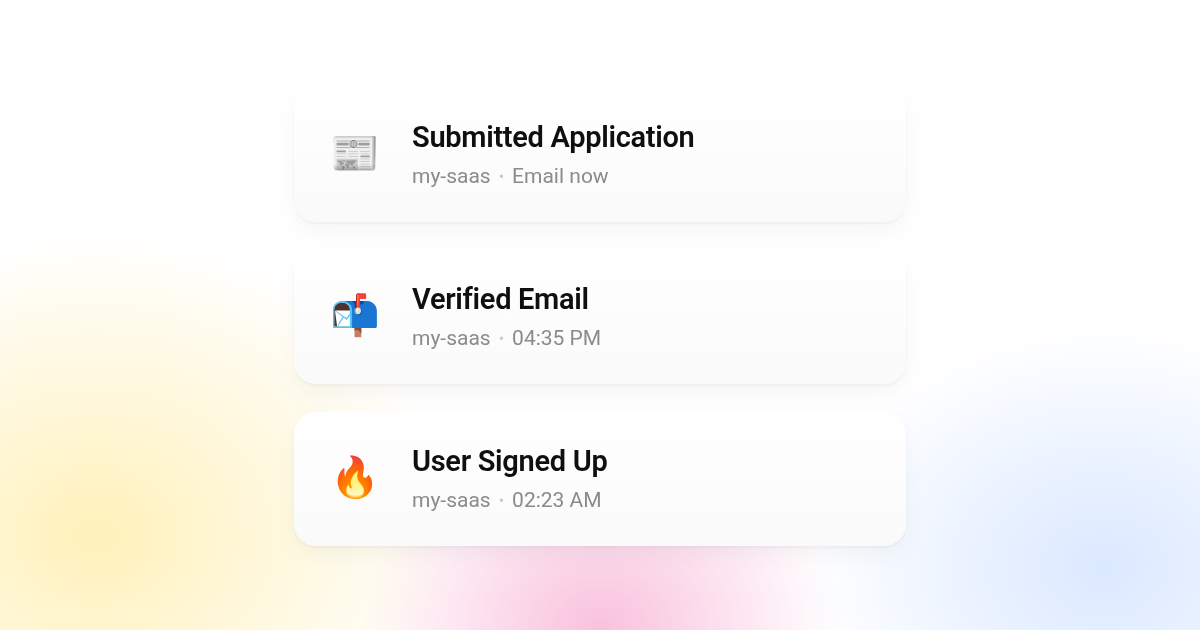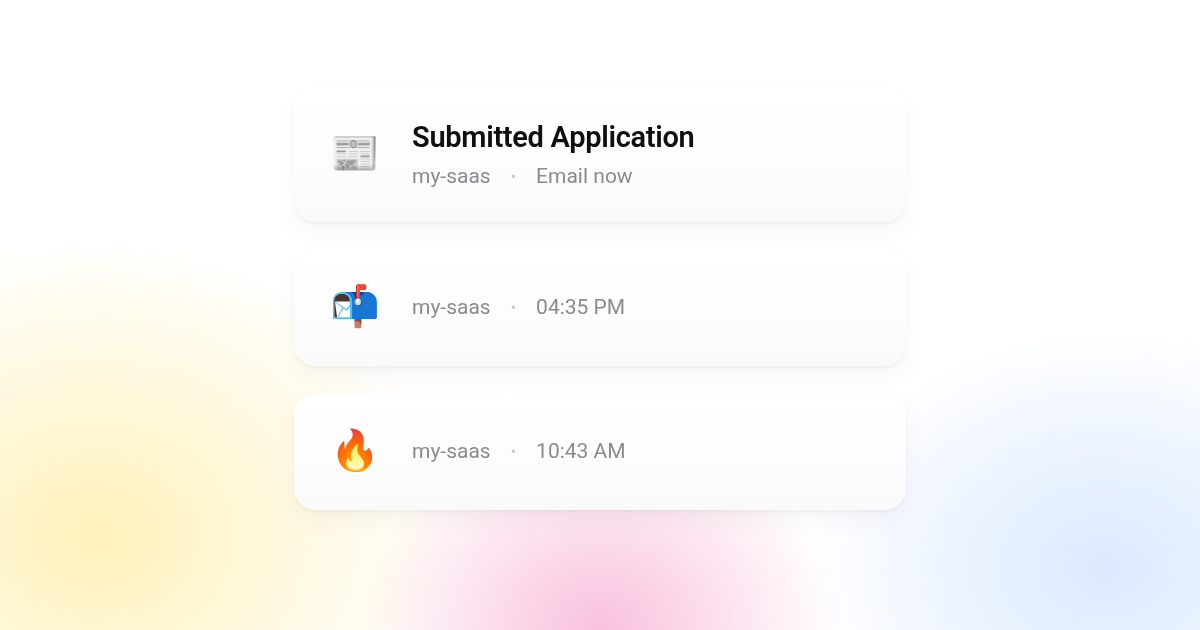--- a/index.html
+++ b/index.html
@@ -62,21 +62,21 @@
       font-weight: 600;
       color: #0f0f0f;
       letter-spacing: -0.3px;
     }
 
     .meta {
       font-size: 21px;
       color: #8b8b8f;
       display: flex;
       align-items: center;
-      gap: 20px;
+      gap: 8px;
     }
 
     .dot {
       color: #c7c7cc;
       font-size: 16px;
     }
   </style>
 </head>
 <body>
 
@@ -90,32 +90,34 @@
         <span>my-saas</span>
         <span class="dot">•</span>
         <span>Email now</span>
       </div>
     </div>
   </div>
 
   <div class="card">
     <div class="icon">📬</div>
     <div class="content">
+      <div class="title">Verified Email</div>
       <div class="meta">
         <span>my-saas</span>
         <span class="dot">•</span>
         <span>04:35 PM</span>
       </div>
     </div>
   </div>
 
   <div class="card">
     <div class="icon">🔥</div>
     <div class="content">
+      <div class="title">User Signed Up</div>
       <div class="meta">
         <span>my-saas</span>
         <span class="dot">•</span>
-        <span>10:43 AM</span>
+        <span>02:23 AM</span>
       </div>
     </div>
   </div>
 
 </div>
 
 </body></html>

